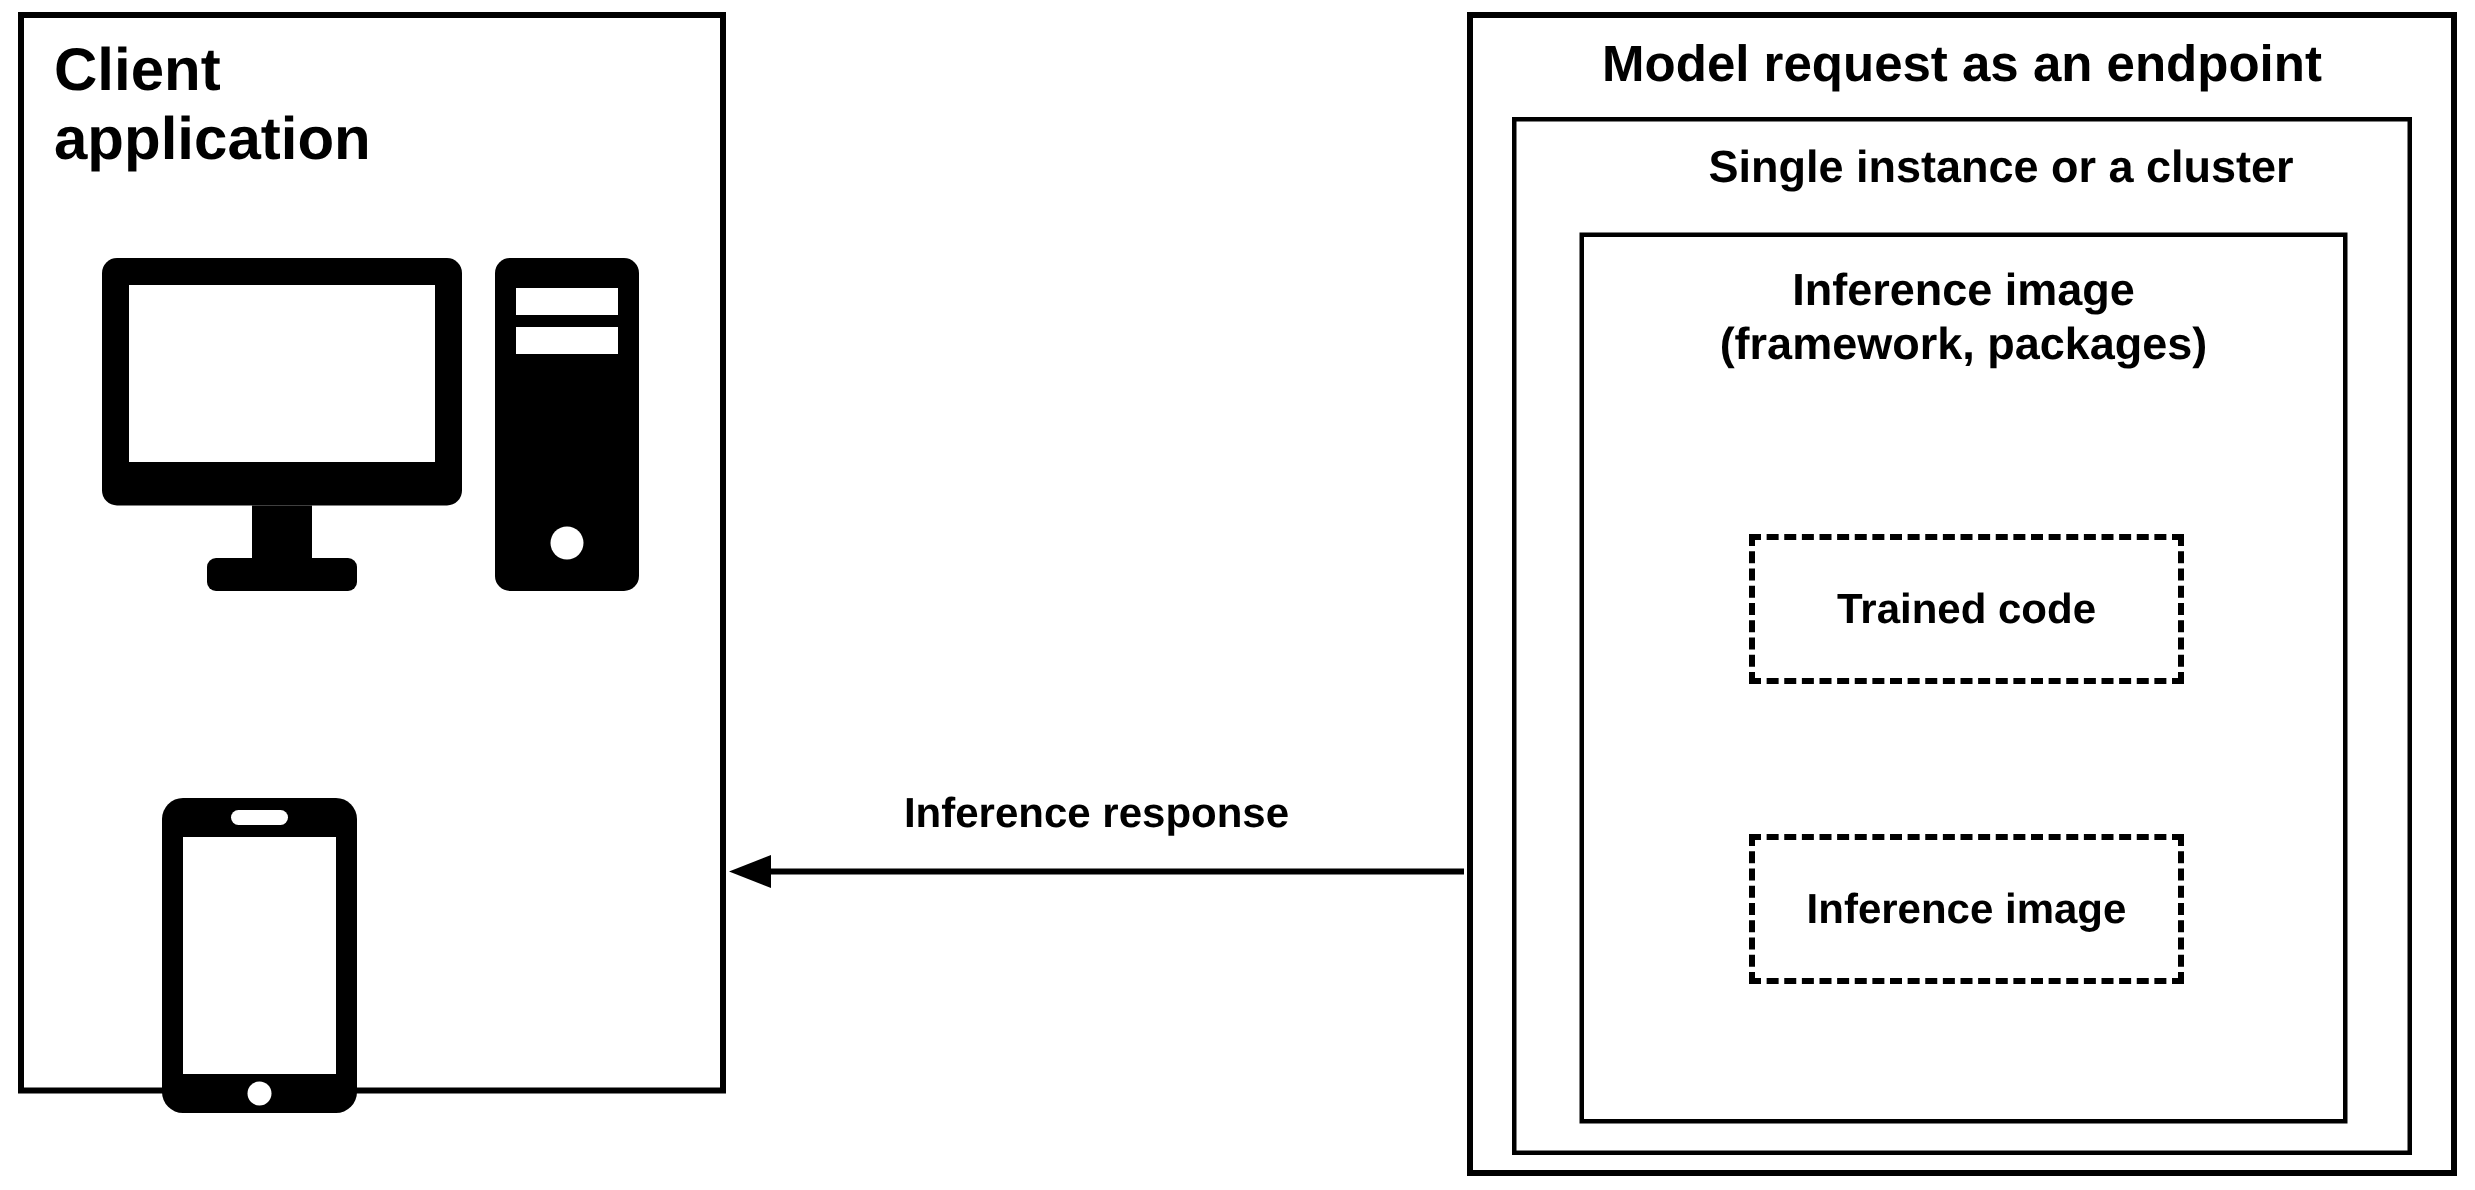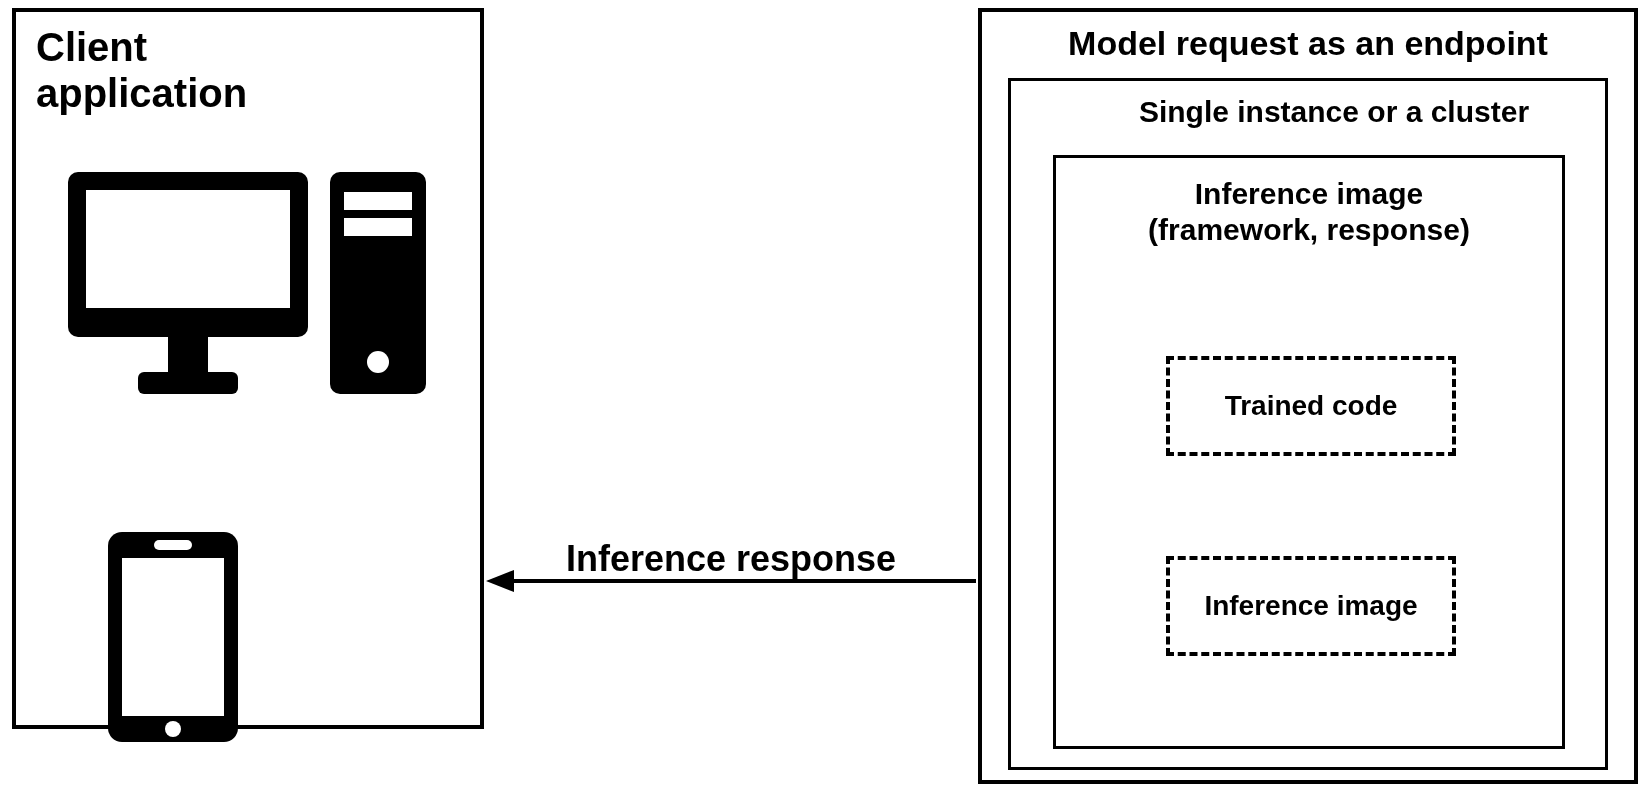--- a/index.html
+++ b/index.html
@@ -81,36 +81,36 @@
 
   <div class="box" style="left:978px; top:8px; width:660px; height:776px;">
     <div class="title" style="left:0; right:0; top:12px; text-align:center; font-size:34px;">Model request as an endpoint</div>
 
     <div class="box" style="left:26px; top:66px; width:600px; height:692px; border-width:3px;">
       <div class="title" style="left:16px; right:0; top:14px; text-align:center; font-size:30px;margin-left:36px;">Single instance or a cluster</div>
 
       <div class="box" style="left:42px; top:74px; width:512px; height:594px; border-width:3px;">
         <div class="label" style="left:0; right:0; top:18px; font-size:30px; line-height:1.2;">
           <div>Inference image</div>
-          <div>(framework, response)</div>
+          <div>(framework, packages)</div>
         </div>
 
         <div class="dashed" style="left:110px; top:198px; width:290px; height:100px;">
           <span>Trained code</span>
         </div>
 
         <div class="dashed" style="left:110px; top:398px; width:290px; height:100px;">
           <span>Inference image</span>
         </div>
       </div>
     </div>
   </div>
 
 
   <div style="position:absolute; left:486px; top:526px; width:490px; height:70px;">
-    <div class="label" style="left:0; right:0; top:12px; font-size:36px;">Inference response</div>
+    <div class="label" style="left:0; right:0; top:0; font-size:28px;">Inference response</div>
     <svg viewBox="0 0 490 30" width="490" height="30" style="position:absolute; left:0; top:40px;">
       <line x1="22" y1="15" x2="490" y2="15" stroke="#000" stroke-width="4"></line>
       <polygon points="0,15 28,4 28,26" fill="#000"></polygon>
     </svg>
   </div>
 
 </div>
 
 </body></html>

